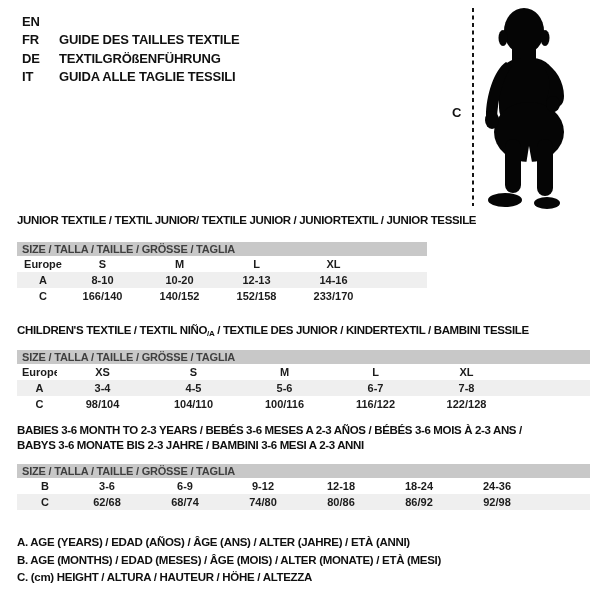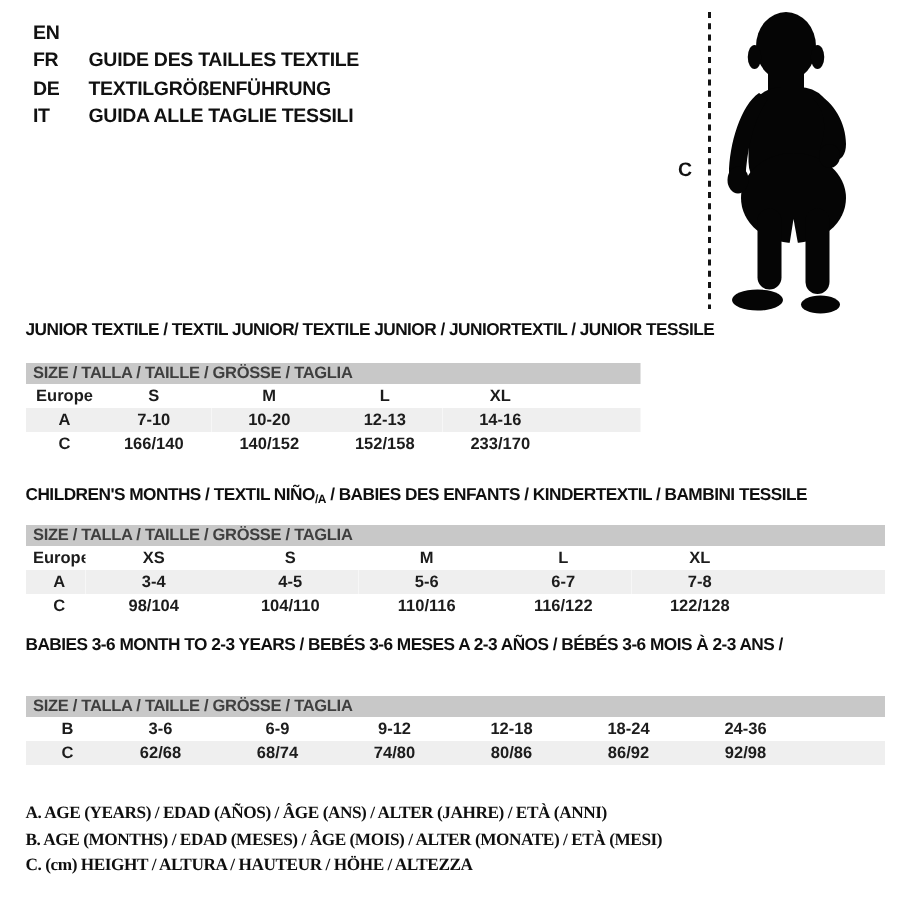--- a/index.html
+++ b/index.html
@@ -23,21 +23,21 @@
   table,td,th{border:none;}
   td,th{font-size:11px;font-weight:bold;padding:0;height:16px;vertical-align:middle;overflow:hidden;white-space:nowrap;}
   .t1{width:410px;}
   .t2,.t3{width:573px;}
   tr.bar td{background:#c8c8c8;color:#3f3f3f;height:14px;padding-left:5px;font-size:11px;letter-spacing:-0.2px;}
   tr.shaded td{background:#efefef;}
   td.lbl{text-align:center;padding-left:5px;color:#1c1c1c;margin-left:43px;}
   td.val{text-align:center;color:#1c1c1c;}
   
   .notes{position:absolute;left:17px;top:534px;}
-  .note-line{font-size:11.5px;font-weight:bold;line-height:17.6px;color:#0f0f0f;letter-spacing:-0.3px;white-space:nowrap;font-family:Liberation Serif, serif;}
+  .note-line{font-size:11.5px;font-weight:bold;line-height:17.6px;color:#0f0f0f;letter-spacing:-0.3px;white-space:nowrap;}
   .sub-a{font-size:8px;vertical-align:-2px;}
 </style>
 </head>
 <body>
 
 <div class="lang-block">
   <div class="lang-row">
     <span class="lang-code">EN</span>
   </div>
   <div class="lang-row">
@@ -96,38 +96,38 @@
     <tr>
       <td class="lbl">Europe</td>
       <td class="val">S</td>
       <td class="val">M</td>
       <td class="val">L</td>
       <td class="val">XL</td>
       <td></td>
     </tr>
     <tr class="shaded">
       <td class="lbl">A</td>
-      <td class="val">7-10</td>
+      <td class="val">8-10</td>
       <td class="val">10-20</td>
       <td class="val">12-13</td>
       <td class="val">14-16</td>
       <td></td>
     </tr>
     <tr>
       <td class="lbl">C</td>
       <td class="val">166/140</td>
       <td class="val">140/152</td>
       <td class="val">152/158</td>
       <td class="val">233/170</td>
       <td></td>
     </tr>
   </tbody>
 </table>
 
-<div class="sec-title" style="top:324px"><span>CHILDREN'S MONTHS / TEXTIL NIÑO</span><span class="sub-a">/A</span><span> / BABIES DES ENFANTS / KINDERTEXTIL / BAMBINI TESSILE</span></div>
+<div class="sec-title" style="top:324px"><span>CHILDREN'S TEXTILE / TEXTIL NIÑO</span><span class="sub-a">/A</span><span> / TEXTILE DES JUNIOR / KINDERTEXTIL / BAMBINI TESSILE</span></div>
 <table class="t2" style="top:350px">
   <colgroup>
       <col style="width:40px">
       <col style="width:91px">
       <col style="width:91px">
       <col style="width:91px">
       <col style="width:91px">
       <col style="width:91px">
       <col style="width:78px">
     </colgroup>
@@ -150,30 +150,31 @@
       <td class="val">4-5</td>
       <td class="val">5-6</td>
       <td class="val">6-7</td>
       <td class="val">7-8</td>
       <td></td>
     </tr>
     <tr>
       <td class="lbl">C</td>
       <td class="val">98/104</td>
       <td class="val">104/110</td>
-      <td class="val">110/116</td>
+      <td class="val">100/116</td>
       <td class="val">116/122</td>
       <td class="val">122/128</td>
       <td></td>
     </tr>
   </tbody>
 </table>
 
 <div class="sec-title two-line" style="top:423px">
   <div>BABIES 3-6 MONTH TO 2-3 YEARS / BEBÉS 3-6 MESES A 2-3 AÑOS / BÉBÉS 3-6 MOIS À 2-3 ANS /</div>
+  <div>BABYS 3-6 MONATE BIS 2-3 JAHRE / BAMBINI 3-6 MESI A 2-3 ANNI</div>
 </div>
 <table class="t3" style="top:464px">
   <colgroup>
       <col style="width:51px">
       <col style="width:78px">
       <col style="width:78px">
       <col style="width:78px">
       <col style="width:78px">
       <col style="width:78px">
       <col style="width:78px">

